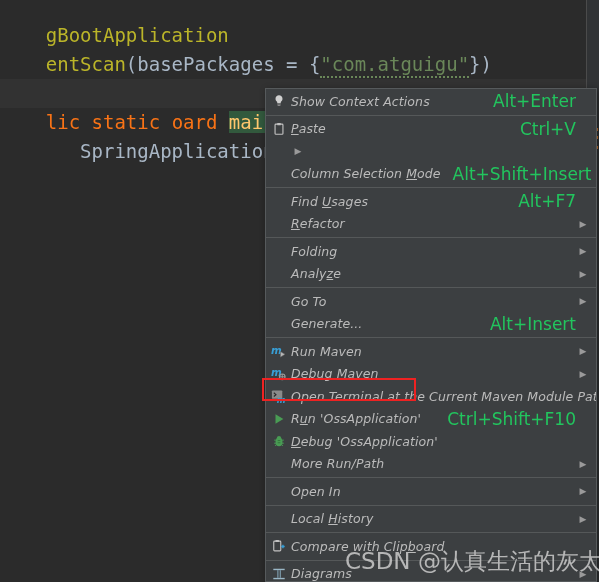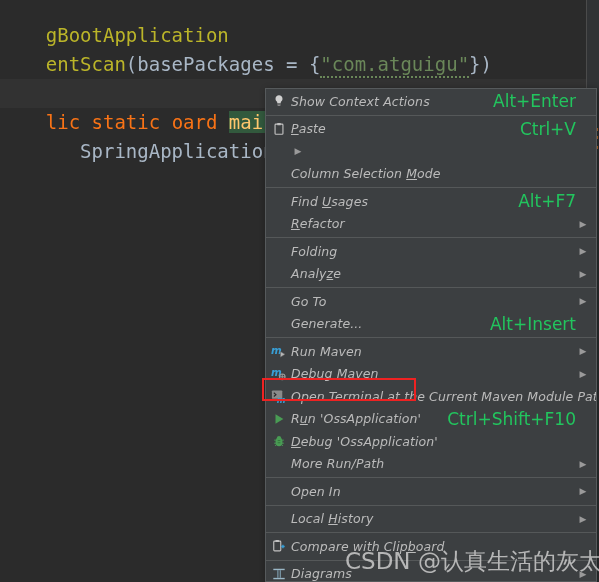--- a/index.html
+++ b/index.html
@@ -177,20 +177,21 @@
       <span class="acc">Ctrl+V</span>
       <span class="arrow"></span>
     </div>
     <div class="mi">
       <span class="ico"></span>
       <span class="arrow">▶</span>
     </div>
     <div class="mi">
       <span class="ico"></span>
       <span class="lbl">Column Selection <u>M</u>ode</span>
+      <span class="acc">Alt+Shift+Insert</span>
       <span class="arrow"></span>
     </div>
     <div class="sep"></div>
     <div class="mi">
       <span class="ico"></span>
       <span class="lbl">Find <u>U</u>sages</span>
       <span class="acc">Alt+F7</span>
       <span class="arrow"></span>
     </div>
     <div class="mi">

